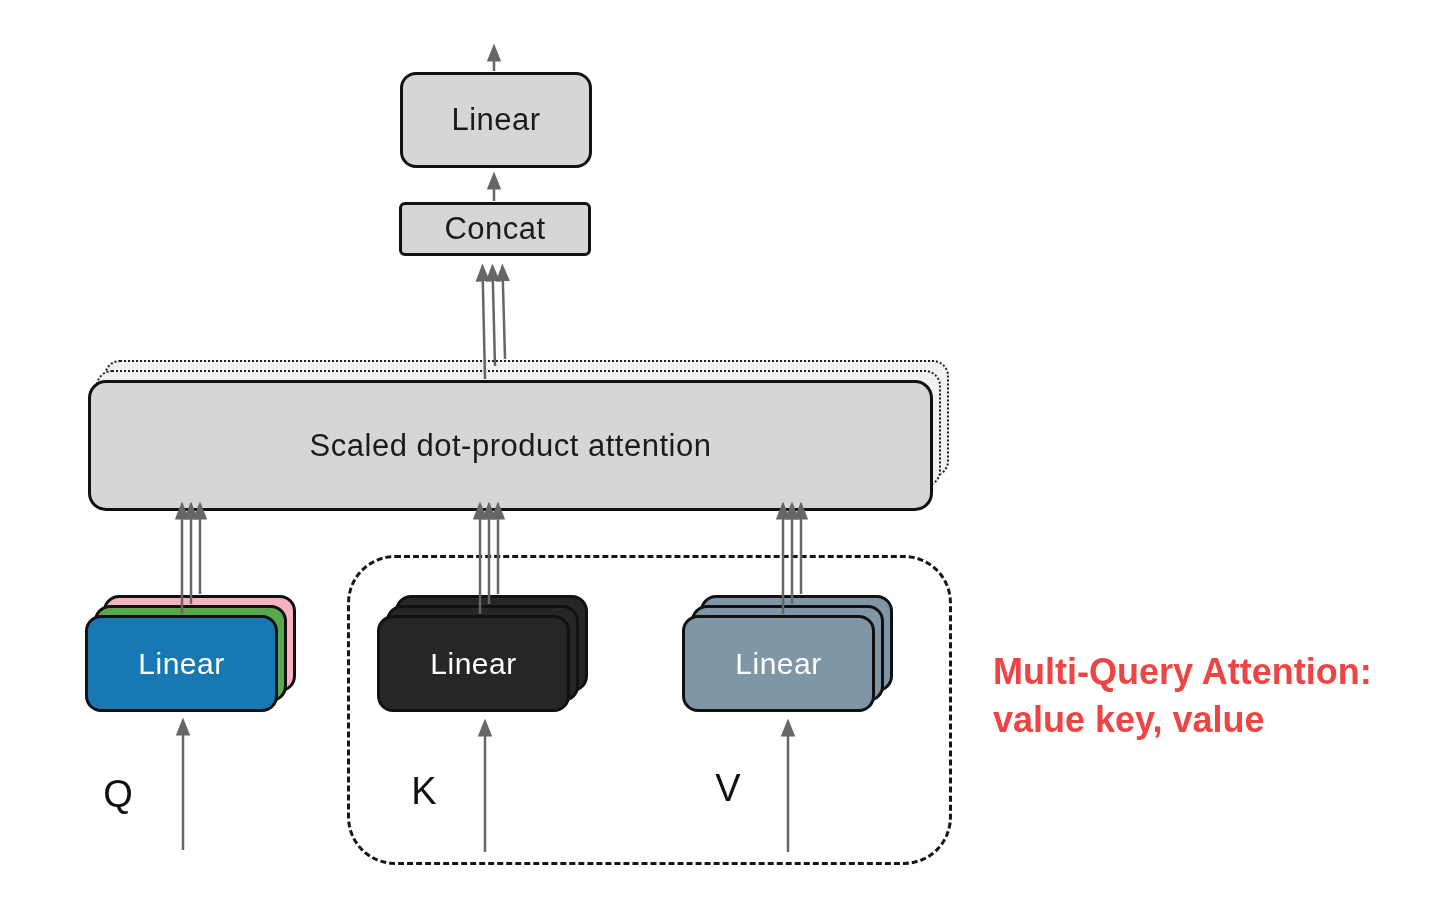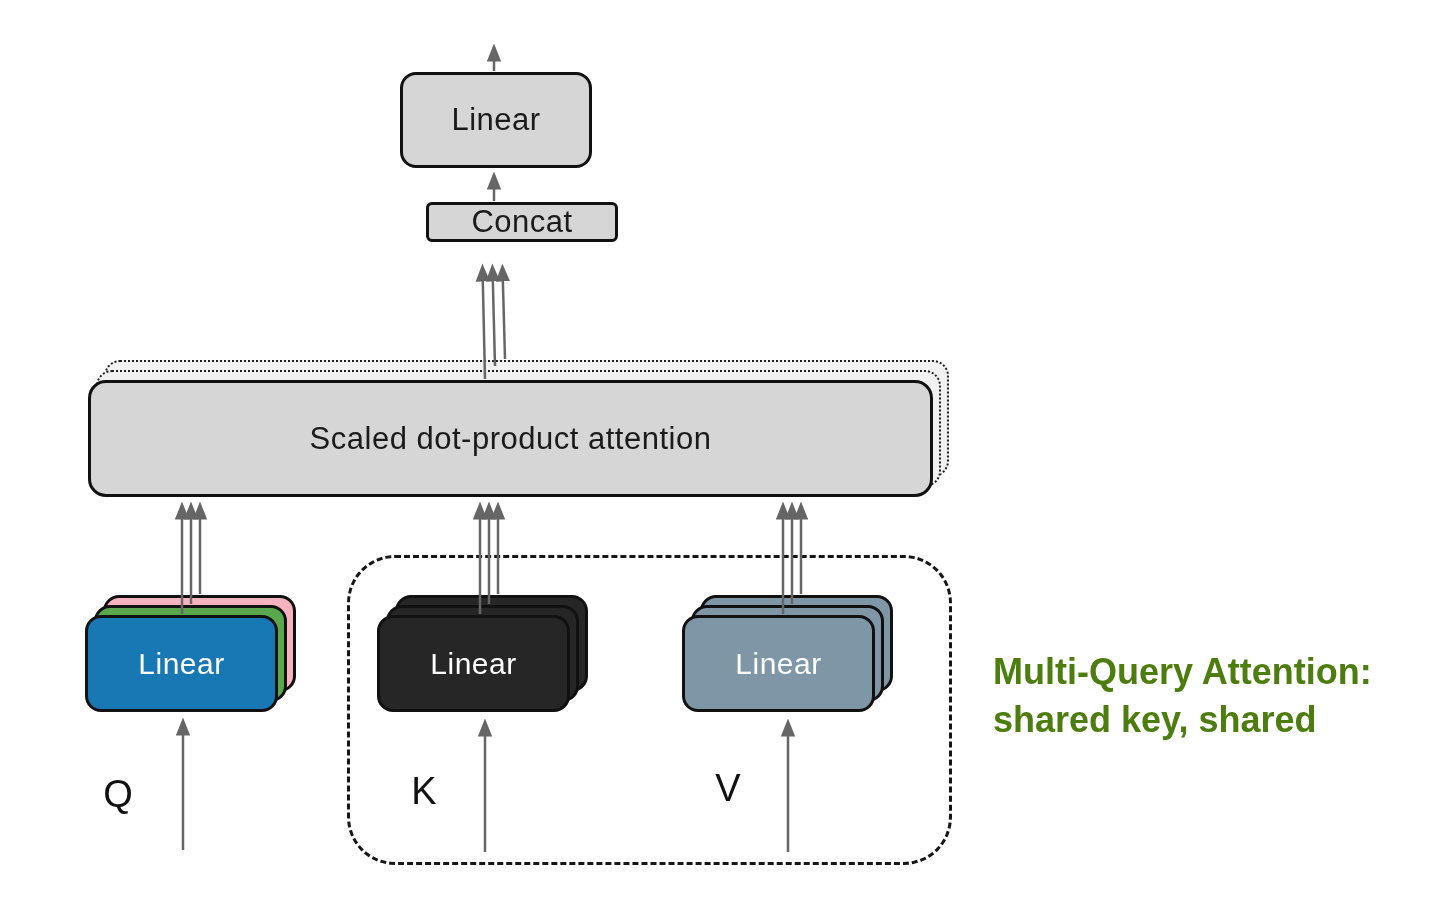--- a/index.html
+++ b/index.html
@@ -27,45 +27,45 @@
   .dashed-group{
     position:absolute;box-sizing:border-box;left:347px;top:555px;width:605px;height:310px;
     border:3px dashed #161616;border-radius:48px;background:transparent;
   }
   .qkv-label{
     position:absolute;width:60px;text-align:center;
     color:#111111;font-size:38px;
   }
   .annotation{
     position:absolute;left:993px;top:648px;width:450px;
-    color:#4d7c0f;font-size:36px;font-weight:bold;line-height:48px;
+    color:#ef4444;font-size:36px;font-weight:bold;line-height:48px;
   }
   .annotation div{white-space:nowrap;}
   svg.arrows{position:absolute;left:0;top:0;z-index:10;pointer-events:none;}
   svg.arrows line{stroke:var(--arrow);stroke-width:2.5;}
   svg.arrows .head{fill:var(--arrow);}
 </style>
 </head>
 <body>
 
 <div class="canvas">
 
   <div class="dashed-group"></div>
 
   <div class="shadow-layer" style="left:104px;top:360px;width:845px;height:117px;"></div>
   <div class="shadow-layer" style="left:96px;top:370px;width:845px;height:117px;"></div>
-  <div class="node" style="left:88px;top:380px;width:845px;height:117px;border-radius:18px;">
+  <div class="node" style="left:88px;top:380px;width:845px;height:131px;border-radius:18px;">
     <span>Scaled dot-product attention</span>
   </div>
 
   <div class="node" style="left:400px;top:72px;width:192px;height:96px;">
     <span>Linear</span>
   </div>
 
-  <div class="node" style="left:399px;top:202px;width:192px;height:40px;border-radius:6px;margin-left:27px;">
+  <div class="node" style="left:399px;top:202px;width:192px;height:54px;border-radius:6px;">
     <span>Concat</span>
   </div>
 
   <div>
     <div class="stack-layer" style="left:103px;top:595px;background:var(--q-back);"></div>
     <div class="stack-layer" style="left:94px;top:605px;background:var(--q-mid);"></div>
     <div class="stack-layer" style="left:85px;top:615px;background:var(--q-front);">
       <span>Linear</span>
     </div>
   </div>
@@ -85,21 +85,21 @@
       <span>Linear</span>
     </div>
   </div>
 
   <div class="qkv-label" style="left:88px;top:773px;">Q</div>
   <div class="qkv-label" style="left:394px;top:770px;">K</div>
   <div class="qkv-label" style="left:698px;top:767px;">V</div>
 
   <div class="annotation">
     <div>Multi-Query Attention:</div>
-    <div>shared key, shared</div>
+    <div>value key, value</div>
   </div>
 
   <svg class="arrows" width="1448" height="903" viewBox="0 0 1448 903">
     <defs>
       <marker id="ah" markerUnits="userSpaceOnUse" markerWidth="18" markerHeight="15" viewBox="0 0 10 8" refX="7.5" refY="4" orient="auto">
         <path class="head" d="M0,0 L10,4 L0,8 z"></path>
       </marker>
     </defs>
 
     <line x1="494" y1="71" x2="494" y2="48" marker-end="url(#ah)"></line>

